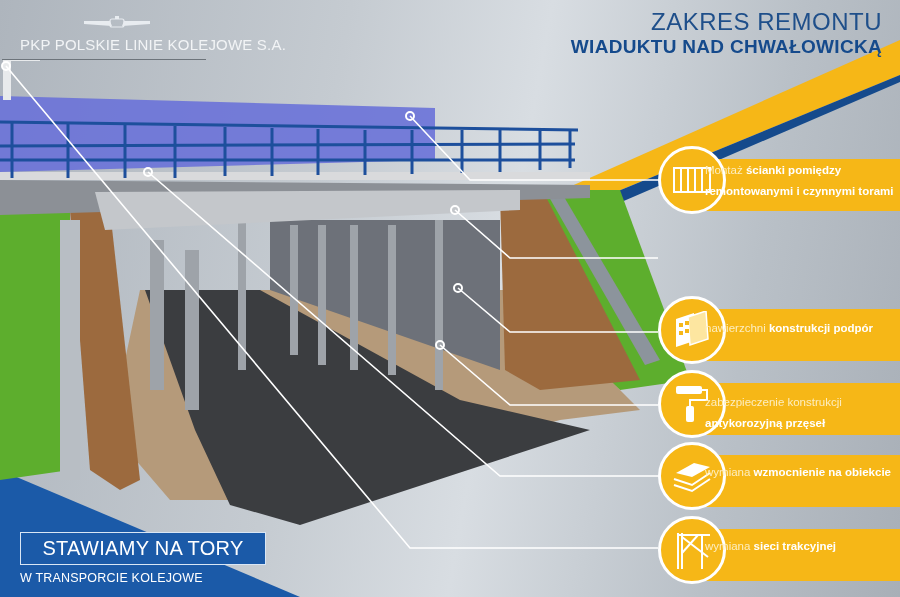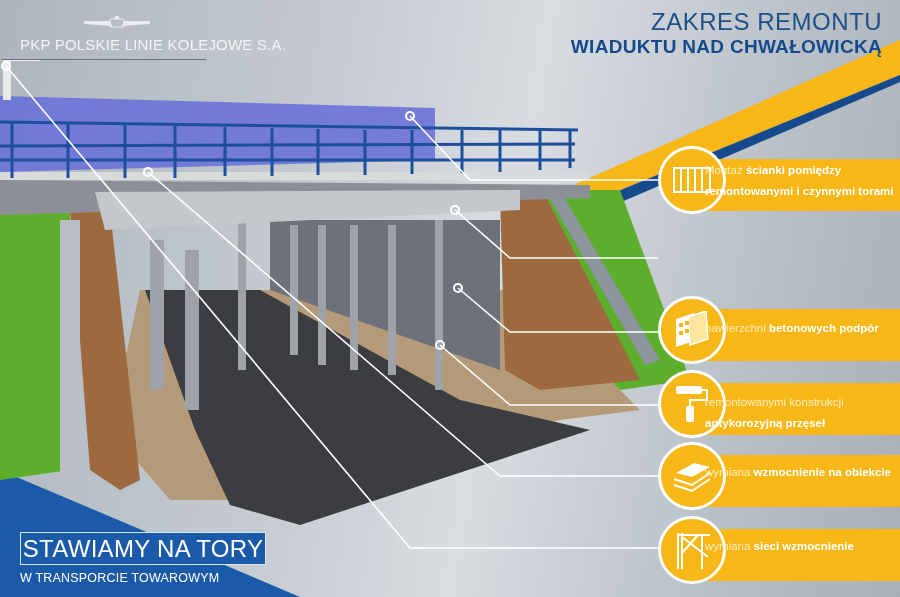--- a/index.html
+++ b/index.html
@@ -14,21 +14,21 @@
   .title2 { position: absolute; right: 18px; top: 36px; font-size: 19px; font-weight: bold; color: #154a8c; letter-spacing: 0.3px; }
   svg.scene { position: absolute; left: 0; top: 0; }
   .item { position: absolute; left: 658px; width: 242px; height: 76px; }
   .item .bar { position: absolute; left: 30px; top: 13px; right: 0; height: 52px; background: #f6b717; }
   .item .circle { position: absolute; left: 0; top: 0; width: 68px; height: 68px; border-radius: 50%;
     background: #f6b717; border: 3px solid #ffffff; display: flex; align-items: center; justify-content: center; }
   .item .text { position: absolute; left: 47px; top: 14px; width: 190px; font-size: 11.5px; line-height: 21px; color: #ffffff; }
   .item .text .light { font-weight: normal; color: #fdeec0; }
   .item .text .bold { font-weight: bold; }
   .slogan { position: absolute; left: 20px; top: 532px; width: 246px; height: 33px; border: 1.5px solid #d9e6f5;
-    background: #1b5aa8; color: #fff; font-size: 24px; display: flex; align-items: center; justify-content: center; letter-spacing: 0.3px; }
+    background: #1b5aa8; color: #fff; font-size: 20px; display: flex; align-items: center; justify-content: center; letter-spacing: 0.3px; }
   .subslogan { position: absolute; left: 20px; top: 571px; color: #fff; font-size: 12.5px; letter-spacing: 0.2px; }
 </style>
 </head>
 <body>
 
 <div class="canvas">
 
   <svg class="scene" width="900" height="597" viewBox="0 0 900 597">
 
     <polygon points="540,200 900,40 900,75 560,215" fill="#f6b717"></polygon>
@@ -149,35 +149,35 @@
         <path d="M14,6 L32,0 L34,28 L16,34 Z" fill="#fde6a0" stroke="#fff" stroke-width="1.5"></path>
         <g fill="#f6b717">
             <rect x="5" y="12" width="4" height="4"></rect>
             <rect x="11" y="10" width="4" height="4"></rect>
             <rect x="5" y="20" width="4" height="4"></rect>
             <rect x="11" y="18" width="4" height="4"></rect>
           </g>
       </svg>
     </div>
     <div class="text" style="top:22px;">
-      <span class="light">nawierzchni </span><span class="bold">betonowych podpór</span>
+      <span class="light">nawierzchni </span><span class="bold">konstrukcji podpór</span>
     </div>
   </div>
 
   <div class="item" style="top:370px;">
     <div class="bar"></div>
     <div class="circle">
       <svg width="36" height="40" viewBox="0 0 36 40">
         <rect x="2" y="2" width="26" height="8" rx="2" fill="#fff"></rect>
         <path d="M28,6 L33,6 L33,16 L16,16 L16,22" fill="none" stroke="#fff" stroke-width="2"></path>
         <rect x="12" y="22" width="8" height="16" rx="2" fill="#fff"></rect>
       </svg>
     </div>
     <div class="text" style="top:22px;">
-      <span class="light">remontowanymi konstrukcji </span><span class="bold">antykorozyjną przęseł</span>
+      <span class="light">zabezpieczenie konstrukcji </span><span class="bold">antykorozyjną przęseł</span>
     </div>
   </div>
 
   <div class="item" style="top:442px;">
     <div class="bar"></div>
     <div class="circle">
       <svg width="40" height="34" viewBox="0 0 40 34">
         <path d="M4,14 L22,4 L38,8 L20,18 Z" fill="#fff"></path>
         <path d="M2,20 L20,26 L38,14" fill="none" stroke="#fff" stroke-width="2"></path>
         <path d="M2,26 L20,32 L38,20" fill="none" stroke="#fff" stroke-width="2"></path>
@@ -196,19 +196,19 @@
           <line x1="6" y1="40" x2="6" y2="4"></line>
             <line x1="10" y1="40" x2="10" y2="4"></line>
           <line x1="6" y1="6" x2="38" y2="6"></line>
             <line x1="10" y1="24" x2="26" y2="6"></line>
           <line x1="10" y1="8" x2="36" y2="28"></line>
             <line x1="30" y1="6" x2="30" y2="40"></line>
         </g>
       </svg>
     </div>
     <div class="text" style="top:20px;">
-      <span class="light">wymiana </span><span class="bold">sieci wzmocnienie</span>
+      <span class="light">wymiana </span><span class="bold">sieci trakcyjnej</span>
     </div>
   </div>
 
   <div class="slogan">STAWIAMY NA TORY</div>
-  <div class="subslogan">W TRANSPORCIE TOWAROWYM</div>
+  <div class="subslogan">W TRANSPORCIE KOLEJOWE</div>
 </div>
 
 </body></html>

